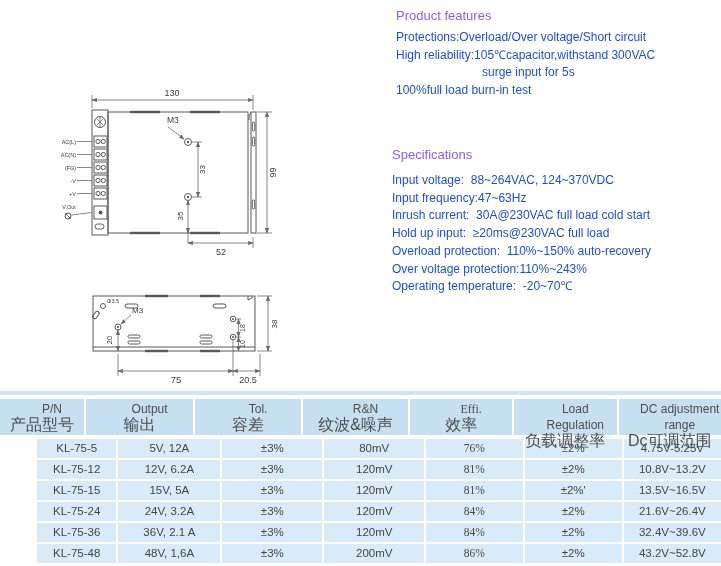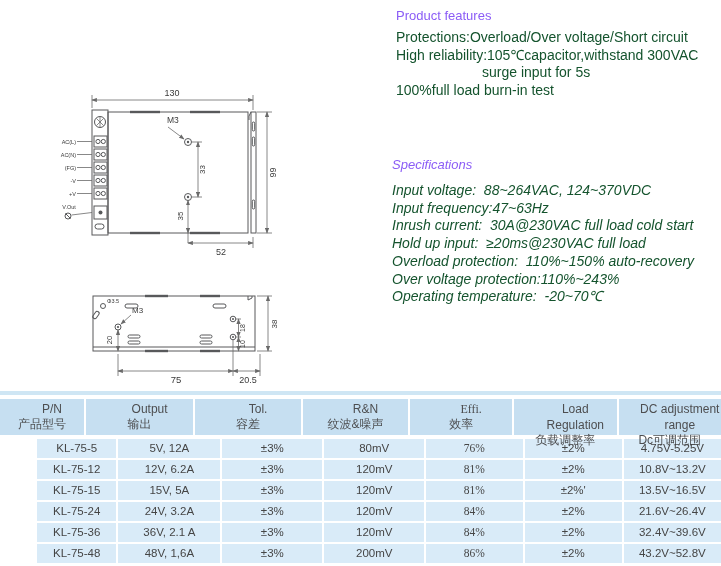--- a/index.html
+++ b/index.html
@@ -4,43 +4,43 @@
 <style>
   html,body{margin:0;padding:0;}
   body{
     width:721px;height:566px;position:relative;background:#ffffff;
     font-family:"Liberation Sans", sans-serif;color:#2a2a2a;overflow:hidden;
   }
   .abs{position:absolute;}
 
   
   .features{left:396px;top:8px;width:322px;}
-  .specs{left:392px;top:157px;width:328px;font-style:italic;}
+  .specs{left:392px;top:147px;width:328px;}
   .sec-title{color:#8b5cf6;font-size:13px;font-weight:500;margin-bottom:6px;}
-  .txt-line{font-size:14px;line-height:17.6px;color:#14532d;white-space:pre-wrap;}
+  .txt-line{font-size:12px;line-height:17.6px;color:#1d4ed8;white-space:pre-wrap;}
   .txt-line.indent{padding-left:86px;}
   .specs .txt-line{line-height:17.7px;}
   .specs .sec-title{margin-bottom:10px;}
 
   
   svg{display:block;}
   svg text{font-family:"Liberation Sans", sans-serif;fill:#3a3a3a;}
   .dim{stroke:#6a6a6a;stroke-width:0.8;fill:none;}
   .out{stroke:#58595b;stroke-width:1;fill:none;}
   .thk{stroke:#58595b;stroke-width:2.4;fill:none;}
 
   
   .spec-table{left:0;top:391px;width:721px;}
   .topline{height:4px;background:#cfe6f4;margin-bottom:4px;}
   .thead{display:flex;height:36px;background:#c6dff1;margin-bottom:4px;}
   .th{box-sizing:border-box;border-right:2px solid #ffffff;text-align:center;
       padding-top:2px;color:#4d4e50;}
   .th:last-child{border-right:none;}
   .th .en{font-size:12px;line-height:16px;padding-left:20px;}
-  .th .zh{font-size:12px;line-height:15px;}
+  .th .zh{font-size:16px;line-height:15px;}
   .tr{display:flex;height:19px;background:#d9ebf8;margin-bottom:2px;margin-left:37px;}
   .tr:last-child{margin-bottom:0;}
   .td{box-sizing:border-box;border-right:2px solid #ffffff;text-align:center;
       font-size:11.5px;line-height:19px;color:#454545;}
   .td:last-child{border-right:none;}
   .c0{width:11.9%;} .c1{width:15.2%;} .c2{width:14.9%;} .c3{width:14.9%;}
   .c4{width:14.4%;font-family:Liberation Serif, serif;} .c5{width:14.5%;} .c6{width:14.2%;}
 </style>
 </head>
 <body>

